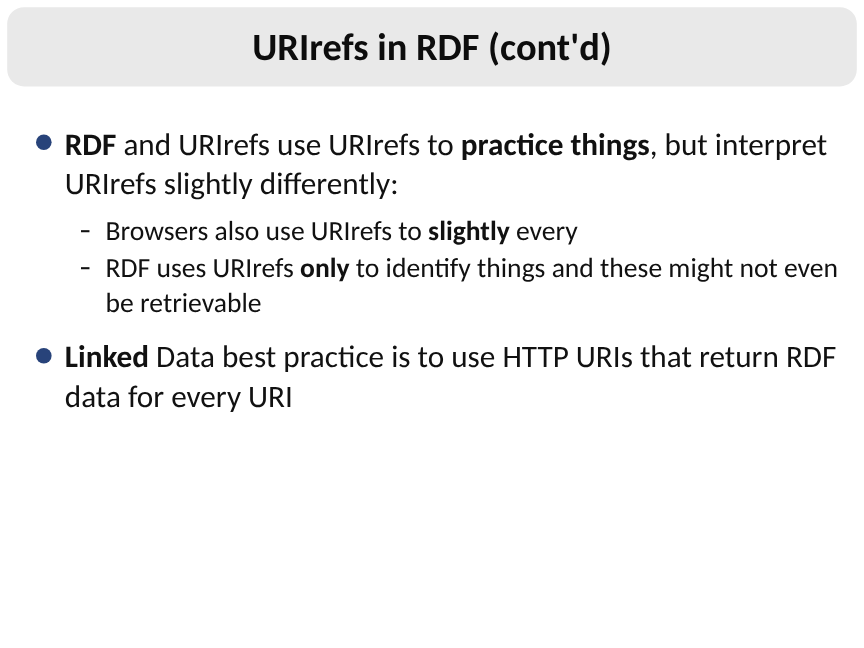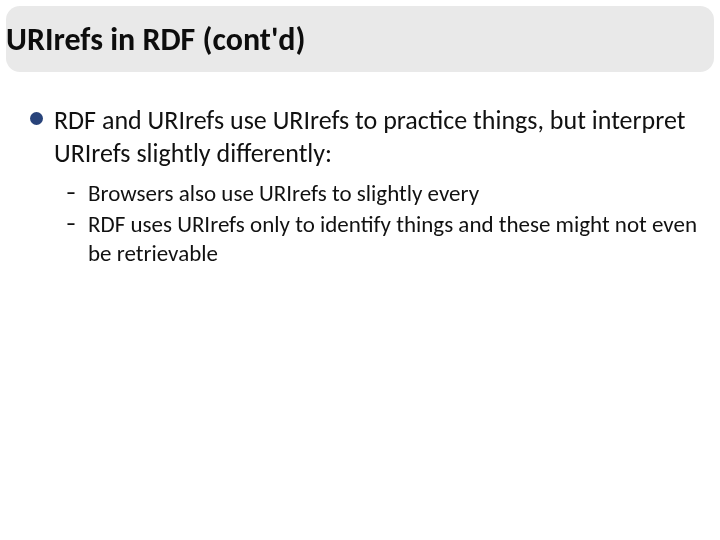--- a/index.html
+++ b/index.html
@@ -21,21 +21,21 @@
   .title-bar {
     position: absolute;
     top: 6px;
     left: 6px;
     right: 6px;
     height: 66px;
     background: #e9e9e9;
     border-radius: 14px;
     display: flex;
     align-items: center;
-    justify-content: flex-start;
+    justify-content: center;
   }
   .title-bar h1 {
     margin: 0;
     font-size: 32px;
     font-weight: 700;
     color: #0d0d0d;
   }
   .body {
     position: absolute;
     top: 96px;
@@ -71,21 +71,21 @@
   .sub .dash {
     font-weight: 700;
     font-size: 20px;
     width: 22px;
     flex: 0 0 22px;
     line-height: 1.35;
   }
   .sub .txt {
     flex: 1;
   }
-  b { font-weight: 400; }
+  b { font-weight: 700; }
 </style>
 </head>
 <body>
 
 <div class="slide">
 
   <div class="title-bar">
     <h1>URIrefs in RDF (cont'd)</h1>
   </div>
 
@@ -100,15 +100,19 @@
       <div class="row">
         <span class="dash">–</span>
         <span class="txt"><span>Browsers also use URIrefs to </span><b>slightly</b><span> every</span></span>
       </div>
       <div class="row">
         <span class="dash">–</span>
         <span class="txt"><span>RDF uses URIrefs </span><b>only</b><span> to identify things and these might not even be retrievable</span></span>
       </div>
     </div>
 
+    <div class="lvl1" style="margin-top:14px;">
+      <span class="disc"></span>
+      <span><b>Linked</b><span> Data best practice is to use HTTP URIs that return RDF data for every URI</span></span>
+    </div>
 
   </div>
 </div>
 
 </body></html>

